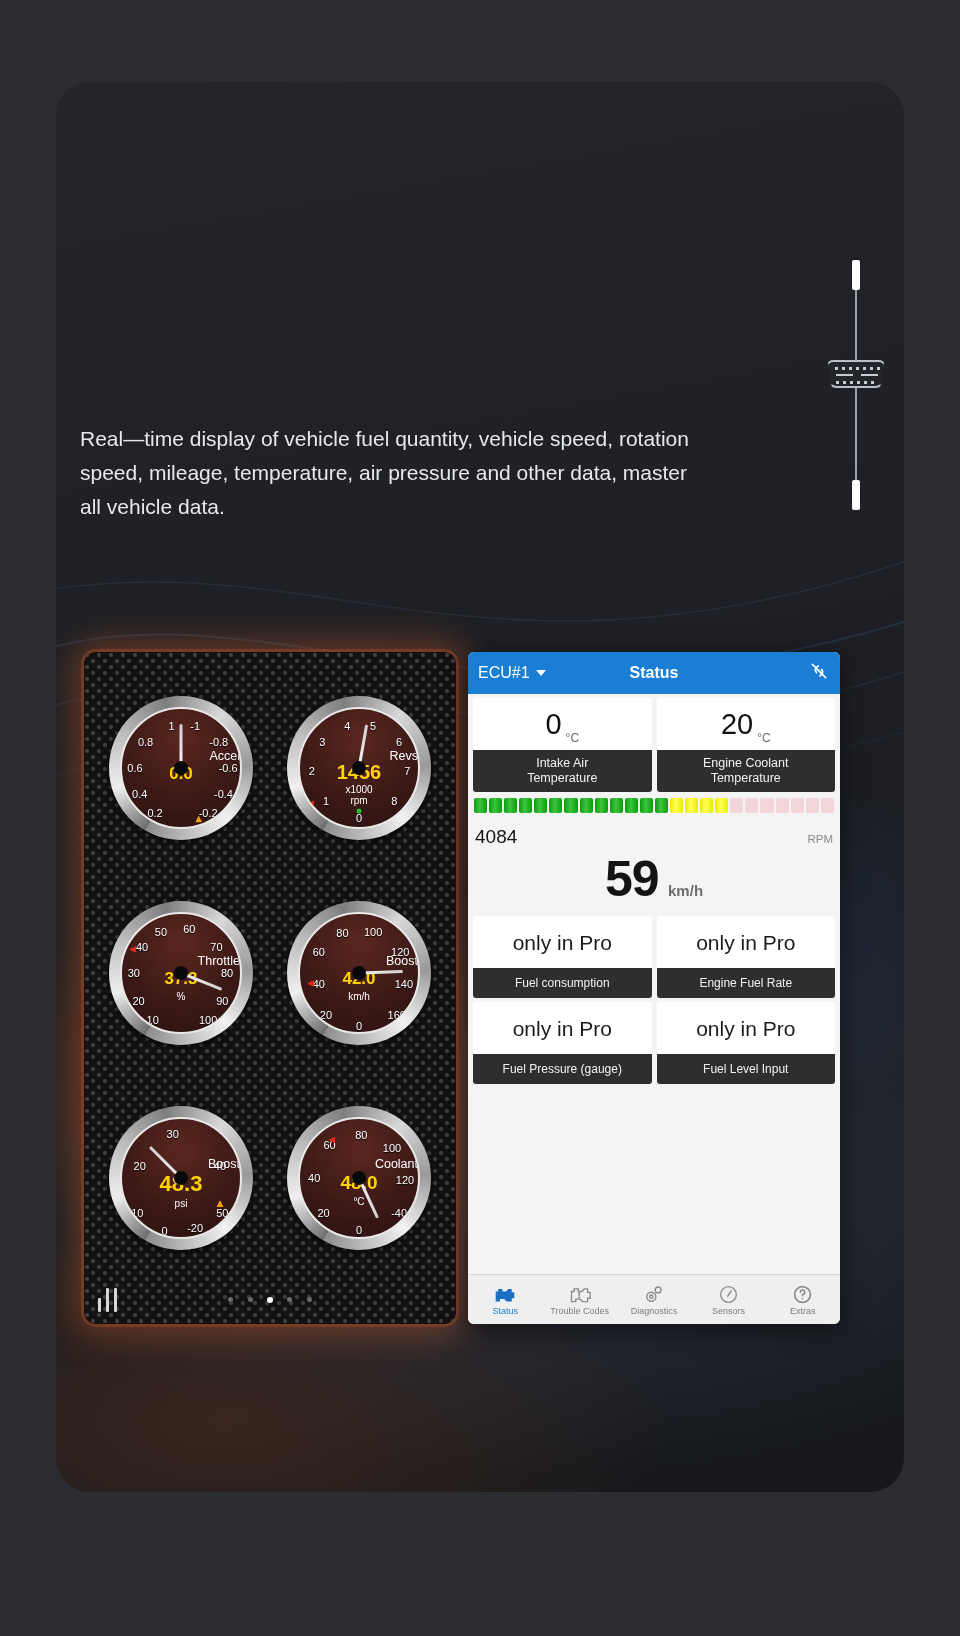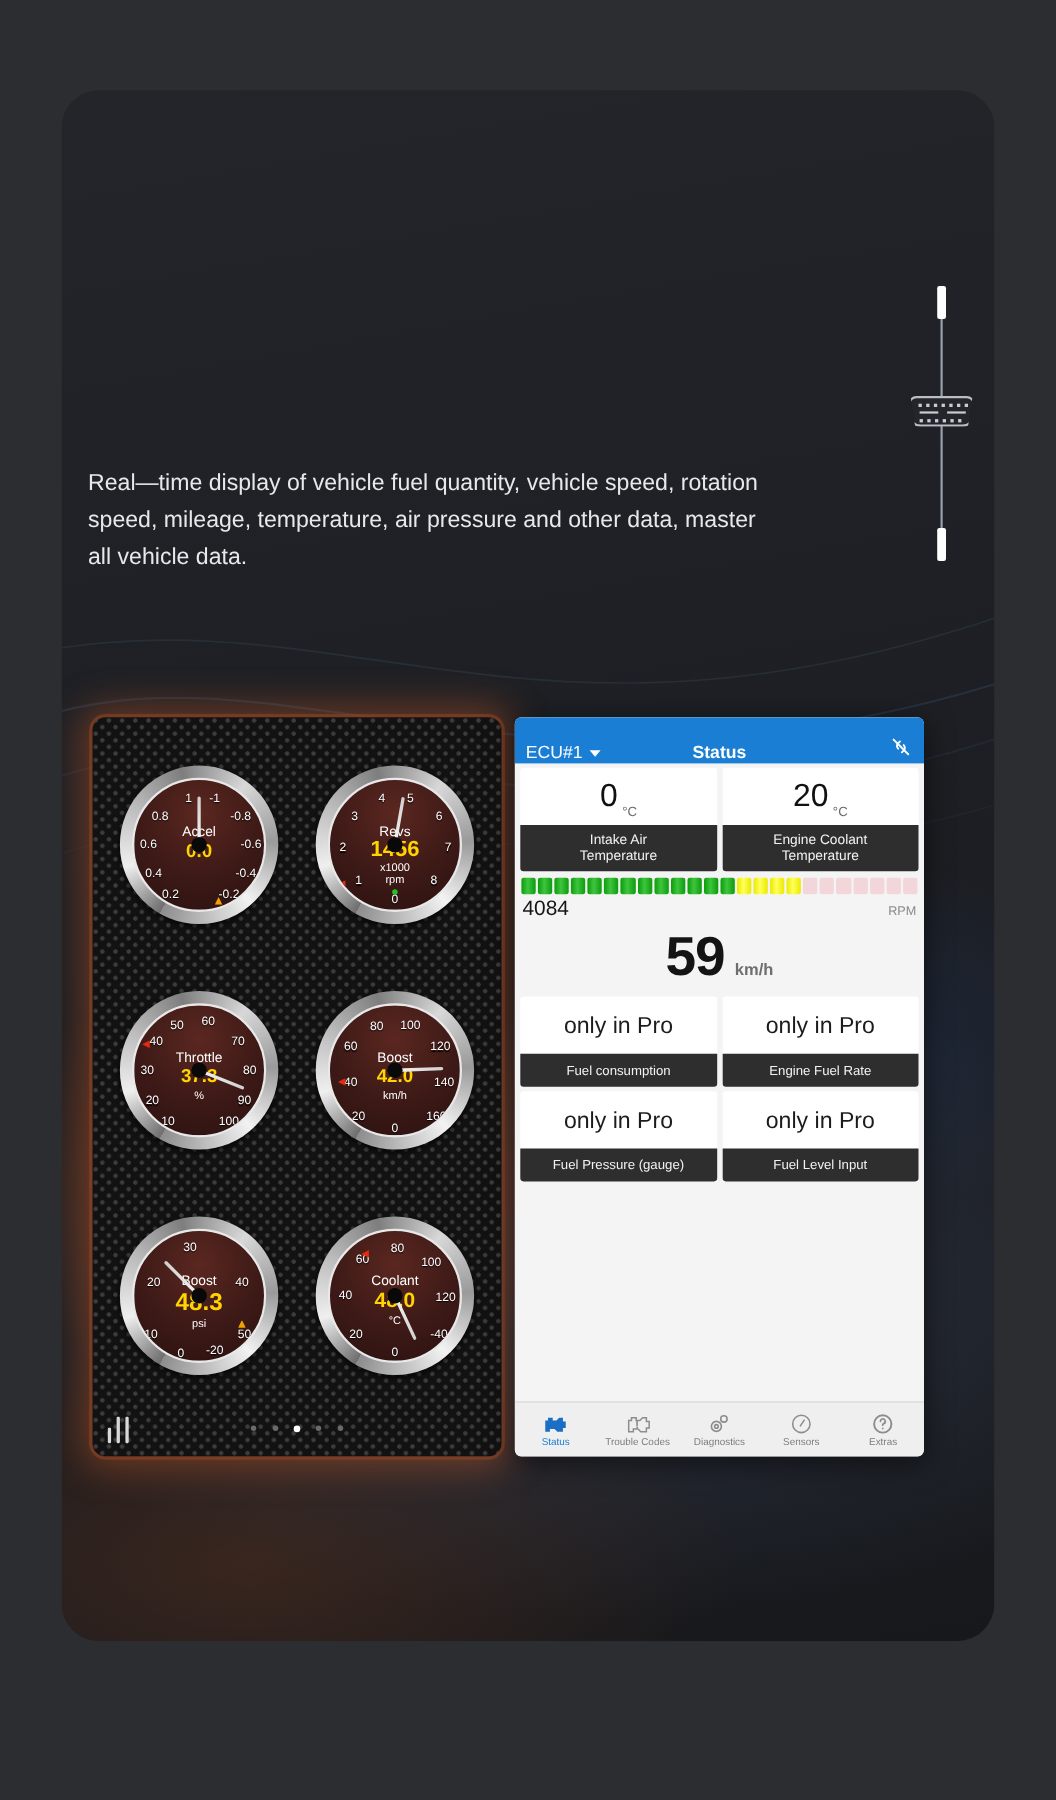--- a/index.html
+++ b/index.html
@@ -97,21 +97,21 @@
     background: conic-gradient(from 210deg,#6e6e6e,#efefef 12%,#bdbdbd 25%,#7e7e7e 38%,#d8d8d8 52%,#9a9a9a 66%,#f2f2f2 80%,#8c8c8c 100%);
     box-shadow: 0 2px 6px rgba(0,0,0,.8);
   }
   .face {
     position:absolute; inset:11px; border-radius:50%;
     background: radial-gradient(circle at 50% 26%, #5b2720 0%, #3e1a17 52%, #2a110f 100%);
     border:2px solid #e8e8e8;
     overflow:hidden;
   }
   .g-title {
-    position:absolute; left:0; right:0; top:40px; text-align:center;
+    position:absolute; left:0; right:0; top:40px; text-align:right;
     color:#fff; font-size:12.5px;
   }
   .g-val {
     position:absolute; left:0; right:0; top:55px; text-align:center;
     color:#ffd400; font-size:17px; font-weight:700;
   }
   .g-unit {
     position:absolute; left:0; right:0; top:78px; text-align:center;
     color:#fff; font-size:10px; line-height:1.05;
   }
@@ -147,21 +147,21 @@
     position: absolute; left: 412px; top: 570px;
     width: 372px; height: 672px;
     background:#f4f4f4;
     border-radius: 6px;
     overflow:hidden;
     box-shadow: 0 6px 26px rgba(0,0,0,.55);
     display:flex; flex-direction:column;
   }
   .app-header {
     height:42px; background:#1a7fd4; flex:0 0 42px;
-    display:flex; align-items:flex-end; padding:0 10px;
+    display:flex; align-items:center; padding:0 10px;
     color:#fff; position:relative;
   }
   .ecu { font-size:16px; display:flex; align-items:center; gap:6px; }
   .caret { width:0;height:0;border-left:5px solid transparent;border-right:5px solid transparent;border-top:6px solid #fff; }
   .app-title { position:absolute; left:0; right:0; text-align:center; font-size:16px; font-weight:700; pointer-events:none;}
   .unlink { margin-left:auto; z-index:2; }
 
   .app-body { flex:1 1 auto; background:#f4f4f4; display:flex; flex-direction:column; overflow:hidden;}
   .row2 { display:flex; gap:5px; padding:4px 5px 0 5px; }
   .cellwrap { flex:1 1 0; min-width:0; }
@@ -177,21 +177,21 @@
     background:#2e2e2e; color:#f2f2f2; font-size:12.5px;
     text-align:center; padding:6px 3px; line-height:1.2;
     border-radius:0 0 3px 3px; min-height:40px;
     display:flex; align-items:center; justify-content:center;
   }
   .cell-lbl.one { min-height:30px; font-size:12px; }
 
   .rpmbar { padding:6px 6px 0 6px; }
   .bars { display:flex; gap:2px; }
   .bars b { flex:1 1 0; height:15px; border-radius:2px; display:block; }
-  .rpm-row { display:flex; justify-content:space-between; align-items:baseline; padding:3px 1px 0 1px;}
+  .rpm-row { display:flex; justify-content:space-between; align-items:baseline; padding:13px 1px 0 1px;}
   .rpm-num { font-size:19px; color:#151515; }
   .rpm-unit { font-size:11.5px; color:#8a8a8a; }
 
   .speedbox { text-align:center; padding:6px 0 8px 0;font-weight:bold; }
   .speed-num { font-size:50px; color:#141414; line-height:1; letter-spacing:-1px;}
   .speed-unit { font-size:15px; color:#6e6e6e; margin-left:5px; }
 
   .tabbar {
     flex:0 0 50px; height:50px; background:#efefef;
     border-top:1px solid #d6d6d6;

